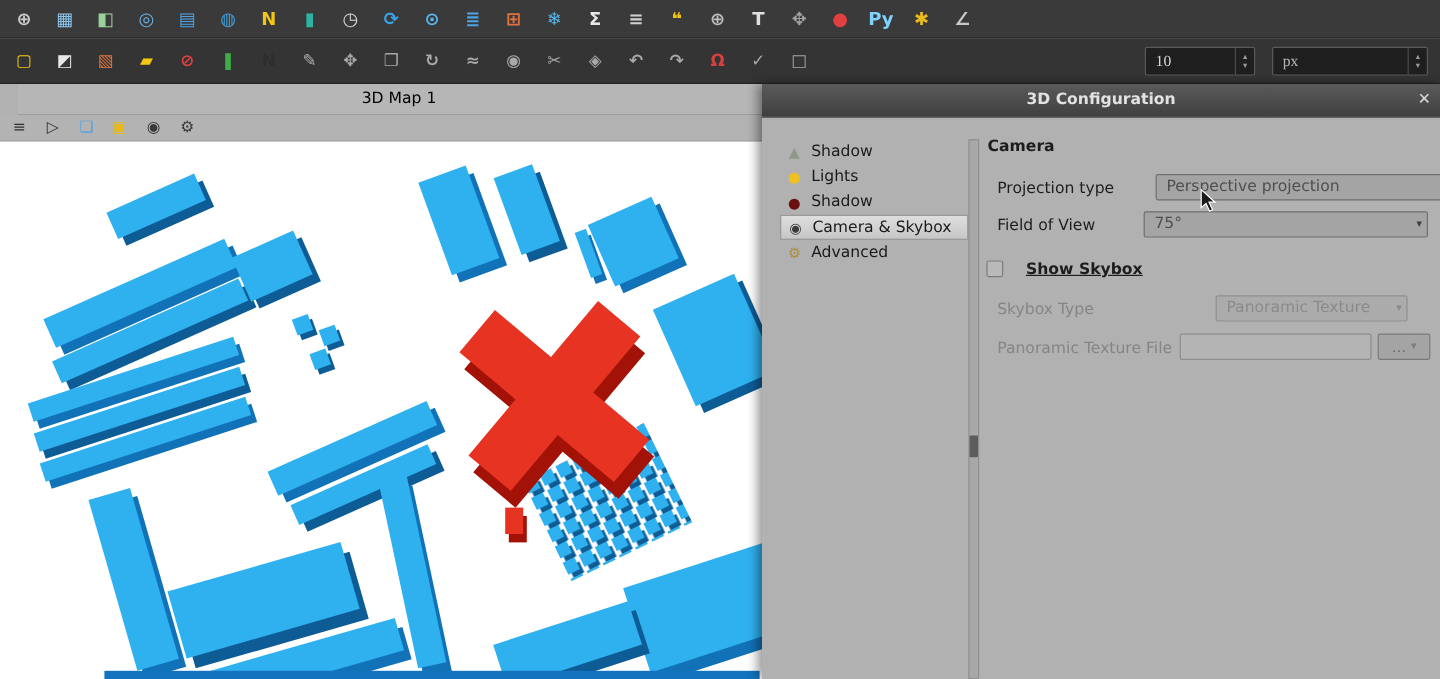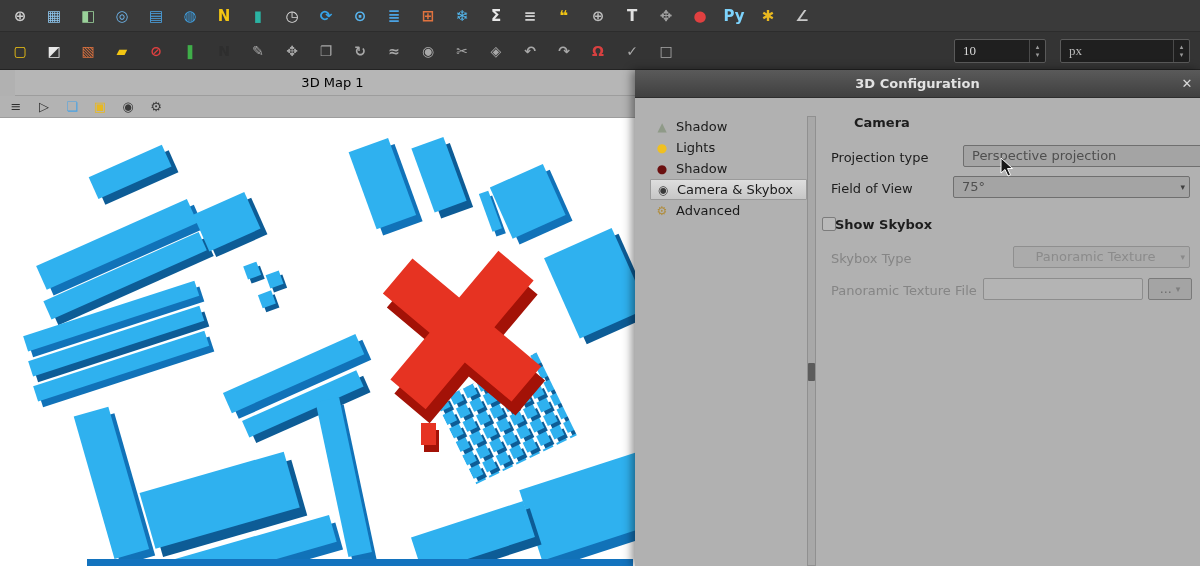--- a/index.html
+++ b/index.html
@@ -323,39 +323,39 @@
       <div class="side-item">
       <span class="side-ico" style="color: rgb(176, 140, 58);">⚙</span>
       <span>Advanced</span>
     </div>
     </div>
 
   <div id="dlg-scrollbar">
     <div id="dlg-scroll-thumb"></div>
   </div>
 
-  <div class="dlg-heading" style="left:219px; top:45px;">Camera</div>
+  <div class="dlg-heading" style="left:188px; top:45px;">Camera</div>
 
   <div class="dlg-label" style="left:196px; top:80px;">Projection type</div>
   <div class="combo" style="left:328px; top:75px; width:252px;">
     <span>Perspective projection</span>
     <span class="carrow">▾</span>
   </div>
 
   <div class="dlg-label" style="left:196px; top:111px;">Field of View</div>
   <div class="combo" style="left:318px; top:106px; width:237px;">
     <span>75°</span>
     <span class="carrow">▾</span>
   </div>
 
   <div class="checkbox" style="left:187px; top:147px;"></div>
-  <div class="check-label" style="left:200px; top:147px;">Show Skybox</div>
+  <div class="check-label" style="left:220px; top:147px;text-decoration:underline;">Show Skybox</div>
 
   <div class="dlg-label disabled" style="left:196px; top:181px;">Skybox Type</div>
-  <div class="combo disabled" style="left:378px; top:176px; width:177px;text-align:center;">
+  <div class="combo disabled" style="left:378px; top:176px; width:160px;">
     <span>Panoramic Texture</span>
     <span class="carrow">▾</span>
   </div>
 
   <div class="dlg-label disabled" style="left:196px; top:213px;">Panoramic Texture File</div>
   <div class="text-input" style="left:348px; top:208px; width:160px;">
     <span></span>
   </div>
   <div class="browse-btn" style="left:513px; top:208px; width:44px;">
     <span>…</span>

